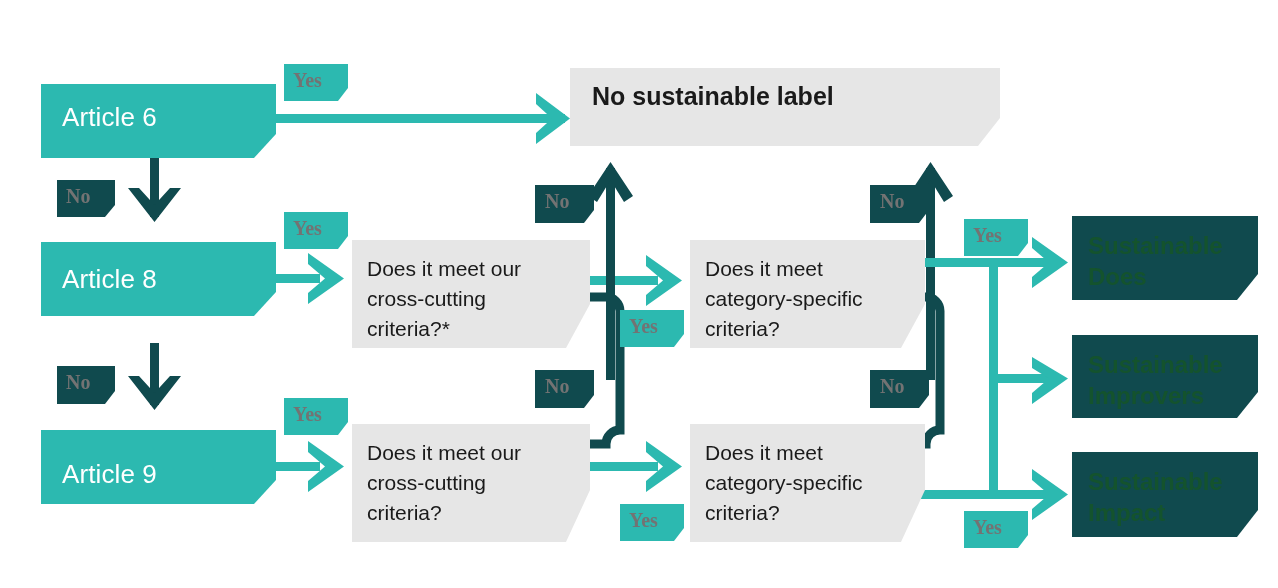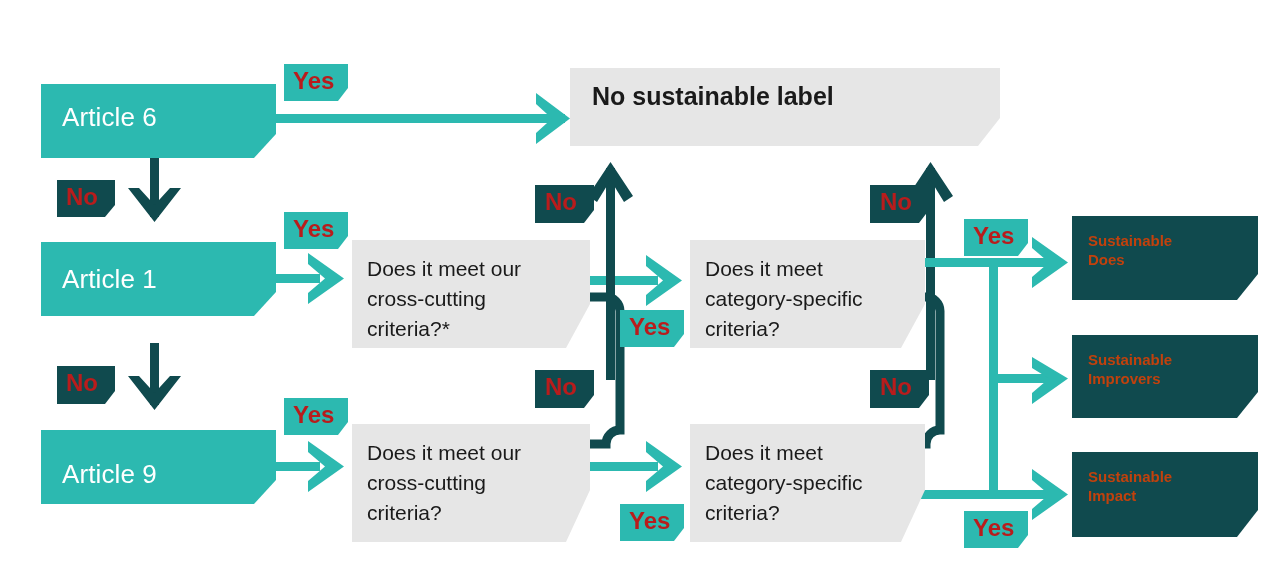--- a/index.html
+++ b/index.html
@@ -52,34 +52,35 @@
     font-size: 21px;
     font-weight: 400;
     line-height: 1.42;
   }
   .gray-big-label {
     color: #1a1a1a;
     font-size: 25px;
     font-weight: 400;
   }
   .outcome-label {
-    color: #c2410c;
-    font-size: 15px;
+    color: #14532d;
+    font-size: 24px;
     font-weight: bold;
     line-height: 1.28;
   }
   .badge-label {
     position: absolute;
     display: flex;
     align-items: center;
     justify-content: flex-start;
-    color: #b91c1c;
-    font-size: 24px;
+    color: #737373;
+    font-size: 20px;
     font-weight: bold;
     pointer-events: none;
+    font-family: Liberation Serif, serif;
   }
 </style>
 </head>
 <body>
 
 <div id="stage">
 
 
   <svg id="flow-svg" viewBox="0 0 1278 588">
 
@@ -185,21 +186,21 @@
     <path d="M 620 504 L 684 504 L 684 528 L 674 541 L 620 541 Z" fill="#2cb9b0"></path>
 
     <path d="M 870 185 L 929 185 L 929 210 L 919 223 L 870 223 Z" fill="#104a4e"></path>
     <path d="M 964 219 L 1028 219 L 1028 243 L 1018 256 L 964 256 Z" fill="#2cb9b0"></path>
     <path d="M 870 370 L 929 370 L 929 395 L 919 408 L 870 408 Z" fill="#104a4e"></path>
     <path d="M 964 511 L 1028 511 L 1028 535 L 1018 548 L 964 548 Z" fill="#2cb9b0"></path>
 
   </svg>
 
   <div class="node-text article-label" style="left:62px; top:84px; width:200px; height:66px;">Article 6</div>
-  <div class="node-text article-label" style="left:62px; top:242px; width:200px; height:74px;">Article 1</div>
+  <div class="node-text article-label" style="left:62px; top:242px; width:200px; height:74px;">Article 8</div>
   <div class="node-text article-label" style="left:62px; top:430px; width:200px; height:88px;">Article 9</div>
 
   <div class="node-text gray-big-label" style="left:592px; top:68px; width:400px; height:56px;font-weight:bold;">No sustainable label</div>
 
   <div class="node-text question-label" style="left:367px; top:242px; width:215px; height:104px; display:block; padding-top:12px;">
     <div>Does it meet our</div>
     <div>cross-cutting</div>
     <div>criteria?*</div>
   </div>
 

